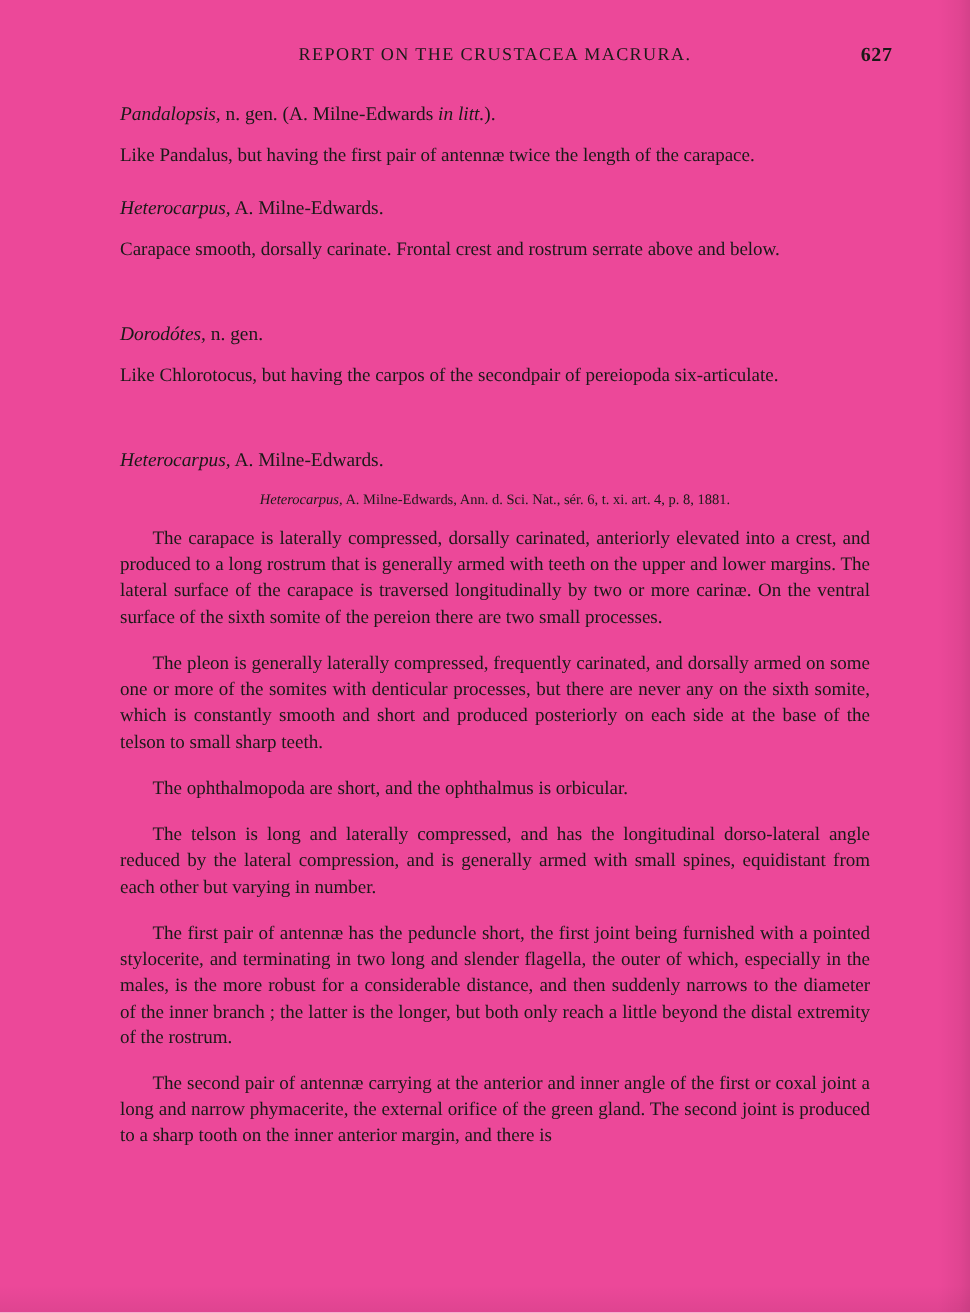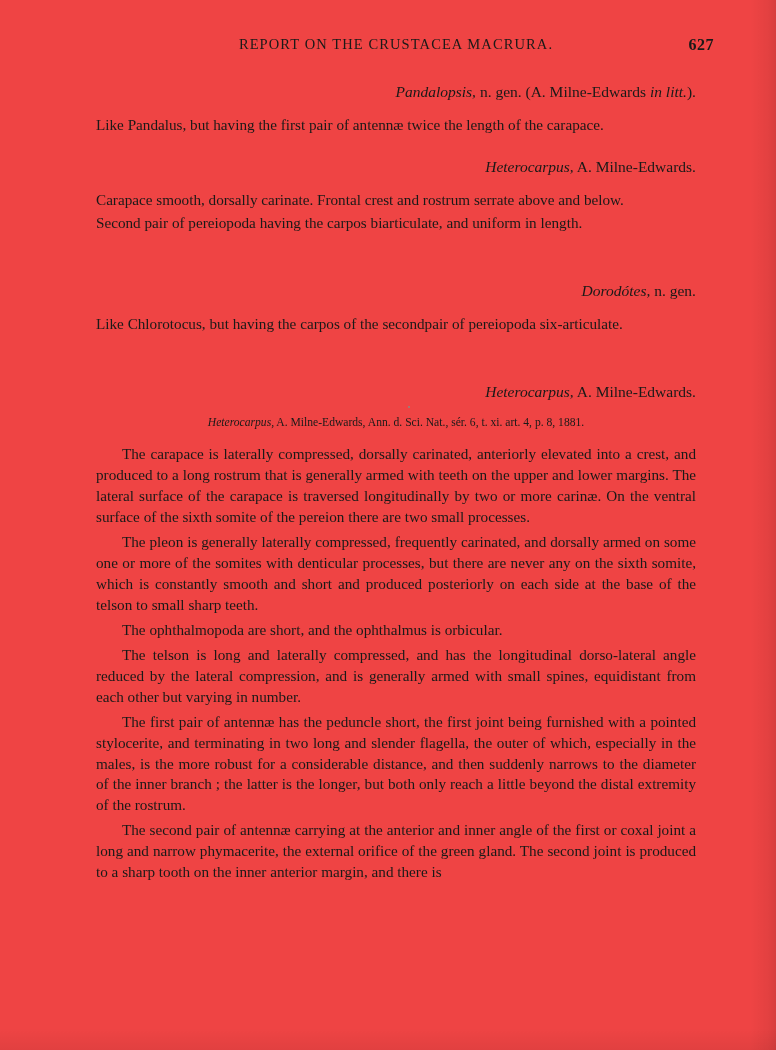--- a/index.html
+++ b/index.html
@@ -12,21 +12,21 @@
     height: 1050px;
     position: relative;
     font-family: "Liberation Serif", serif;
     color: #1a1a18;
   }
   .page {
     position: absolute;
     left: 0; top: 0;
     width: 776px;
     height: 1050px;
-    background: #ef4444;
+    background: #ec4899;
     overflow: hidden;
   }
   .content {
     position: absolute;
     left: 96px;
     top: 36px;
     width: 600px;
   }
   .header-row {
     display: flex;
@@ -44,21 +44,21 @@
   }
   .page-number {
     position: absolute;
     right: -18px;
     top: 0;
     font-size: 16px;
     font-weight: bold;
     letter-spacing: 0.5px;
   }
   .heading {
-    text-align: right;
+    text-align: left;
     font-size: 15.5px;
     margin: 0 0 14px 0;
   }
   .heading .sp {
     font-style: italic;
   }
   p.body {
     font-size: 15.2px;
     line-height: 1.38;
     text-align: justify;
@@ -71,21 +71,21 @@
   p.indent {
     text-indent: 26px;
   }
   .cite {
     font-size: 11.6px;
     text-align: center;
     margin: 4px 0 14px 0;
     line-height: 1.3;
   }
   .cite .it { font-style: italic; }
-  .block p.body + p.body { margin-top: 4px; }
+  .block p.body + p.body { margin-top: 16px; }
   .spacer-20 { height: 20px; }
   .spacer-26 { height: 26px; }
   .edge-shadow {
     position: absolute;
     right: 0; top: 0;
     width: 26px; height: 1050px;
     background: linear-gradient(to right, rgba(0,0,0,0) 0%, rgba(0,0,0,0.05) 70%, rgba(0,0,0,0.10) 100%);
     pointer-events: none;
   }
   .bottom-shadow {
@@ -123,21 +123,20 @@
       <p class="body hang">Like Pandalus, but having the first pair of antennæ twice the length of the carapace.</p>
     </div>
 
     <div class="spacer-20"></div>
 
     <div class="section">
       <div class="heading">
         <span class="sp">Heterocarpus,</span><span> A. Milne-Edwards.</span>
       </div>
       <p class="body hang">Carapace smooth, dorsally carinate.    Frontal crest and rostrum serrate above and below.</p>
-      <p class="body hang">Second pair of pereiopoda having the carpos biarticulate, and uniform in length.</p>
     </div>
 
     <div class="spacer-26"></div>
     <div class="spacer-20"></div>
 
     <div class="section">
       <div class="heading">
         <span class="sp">Dorodótes,</span><span> n. gen.</span>
       </div>
       <p class="body hang">Like Chlorotocus, but having the carpos of the secondpair of pereiopoda six-articulate.</p>

